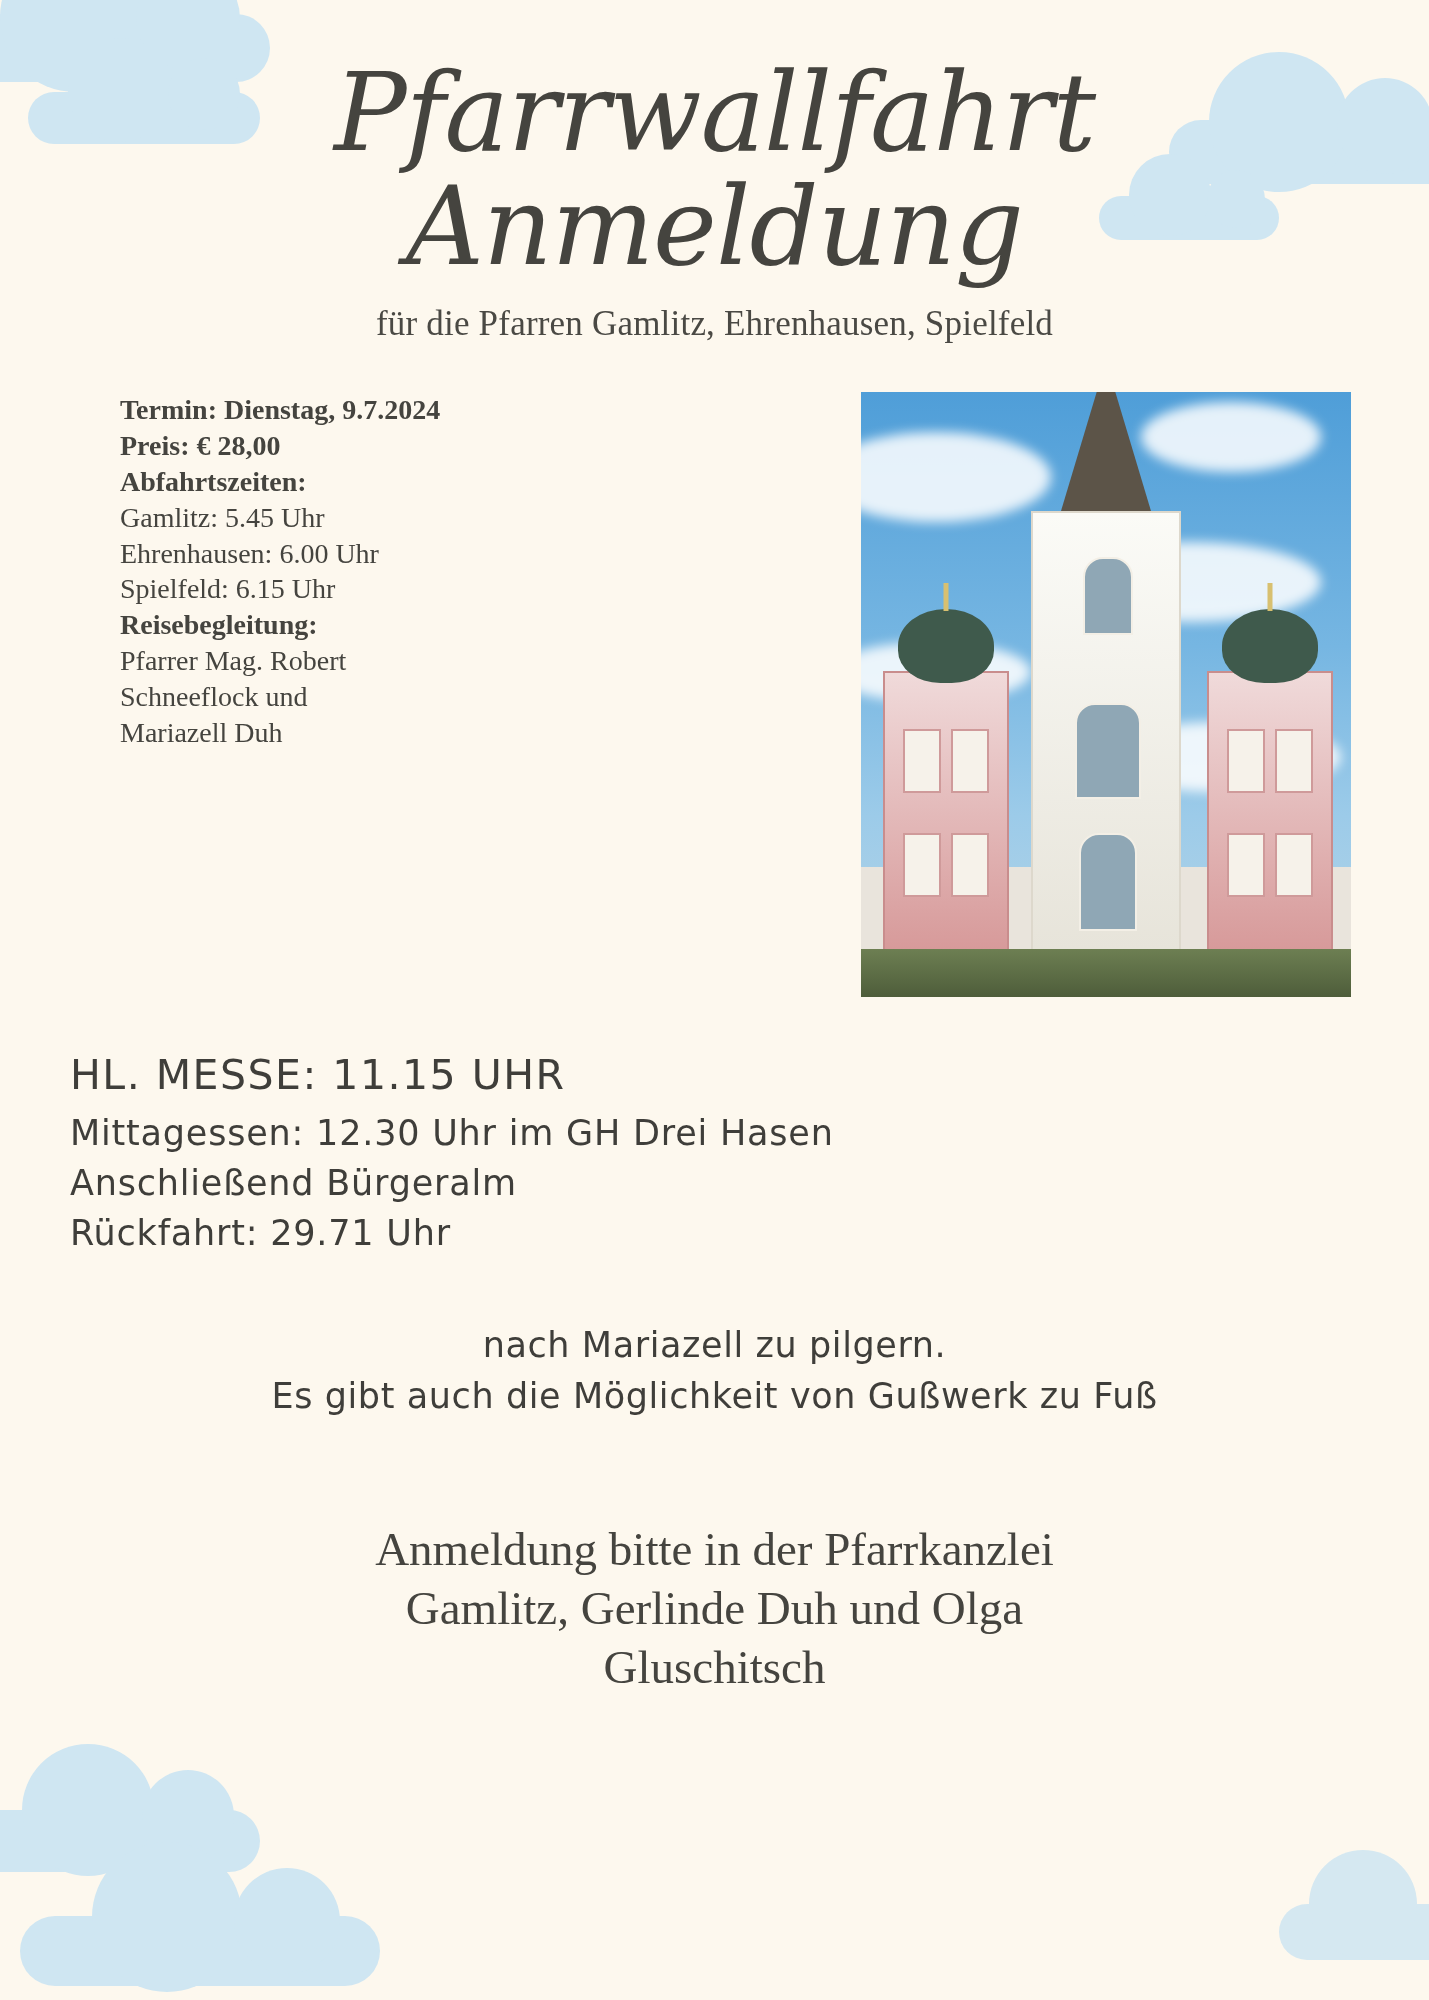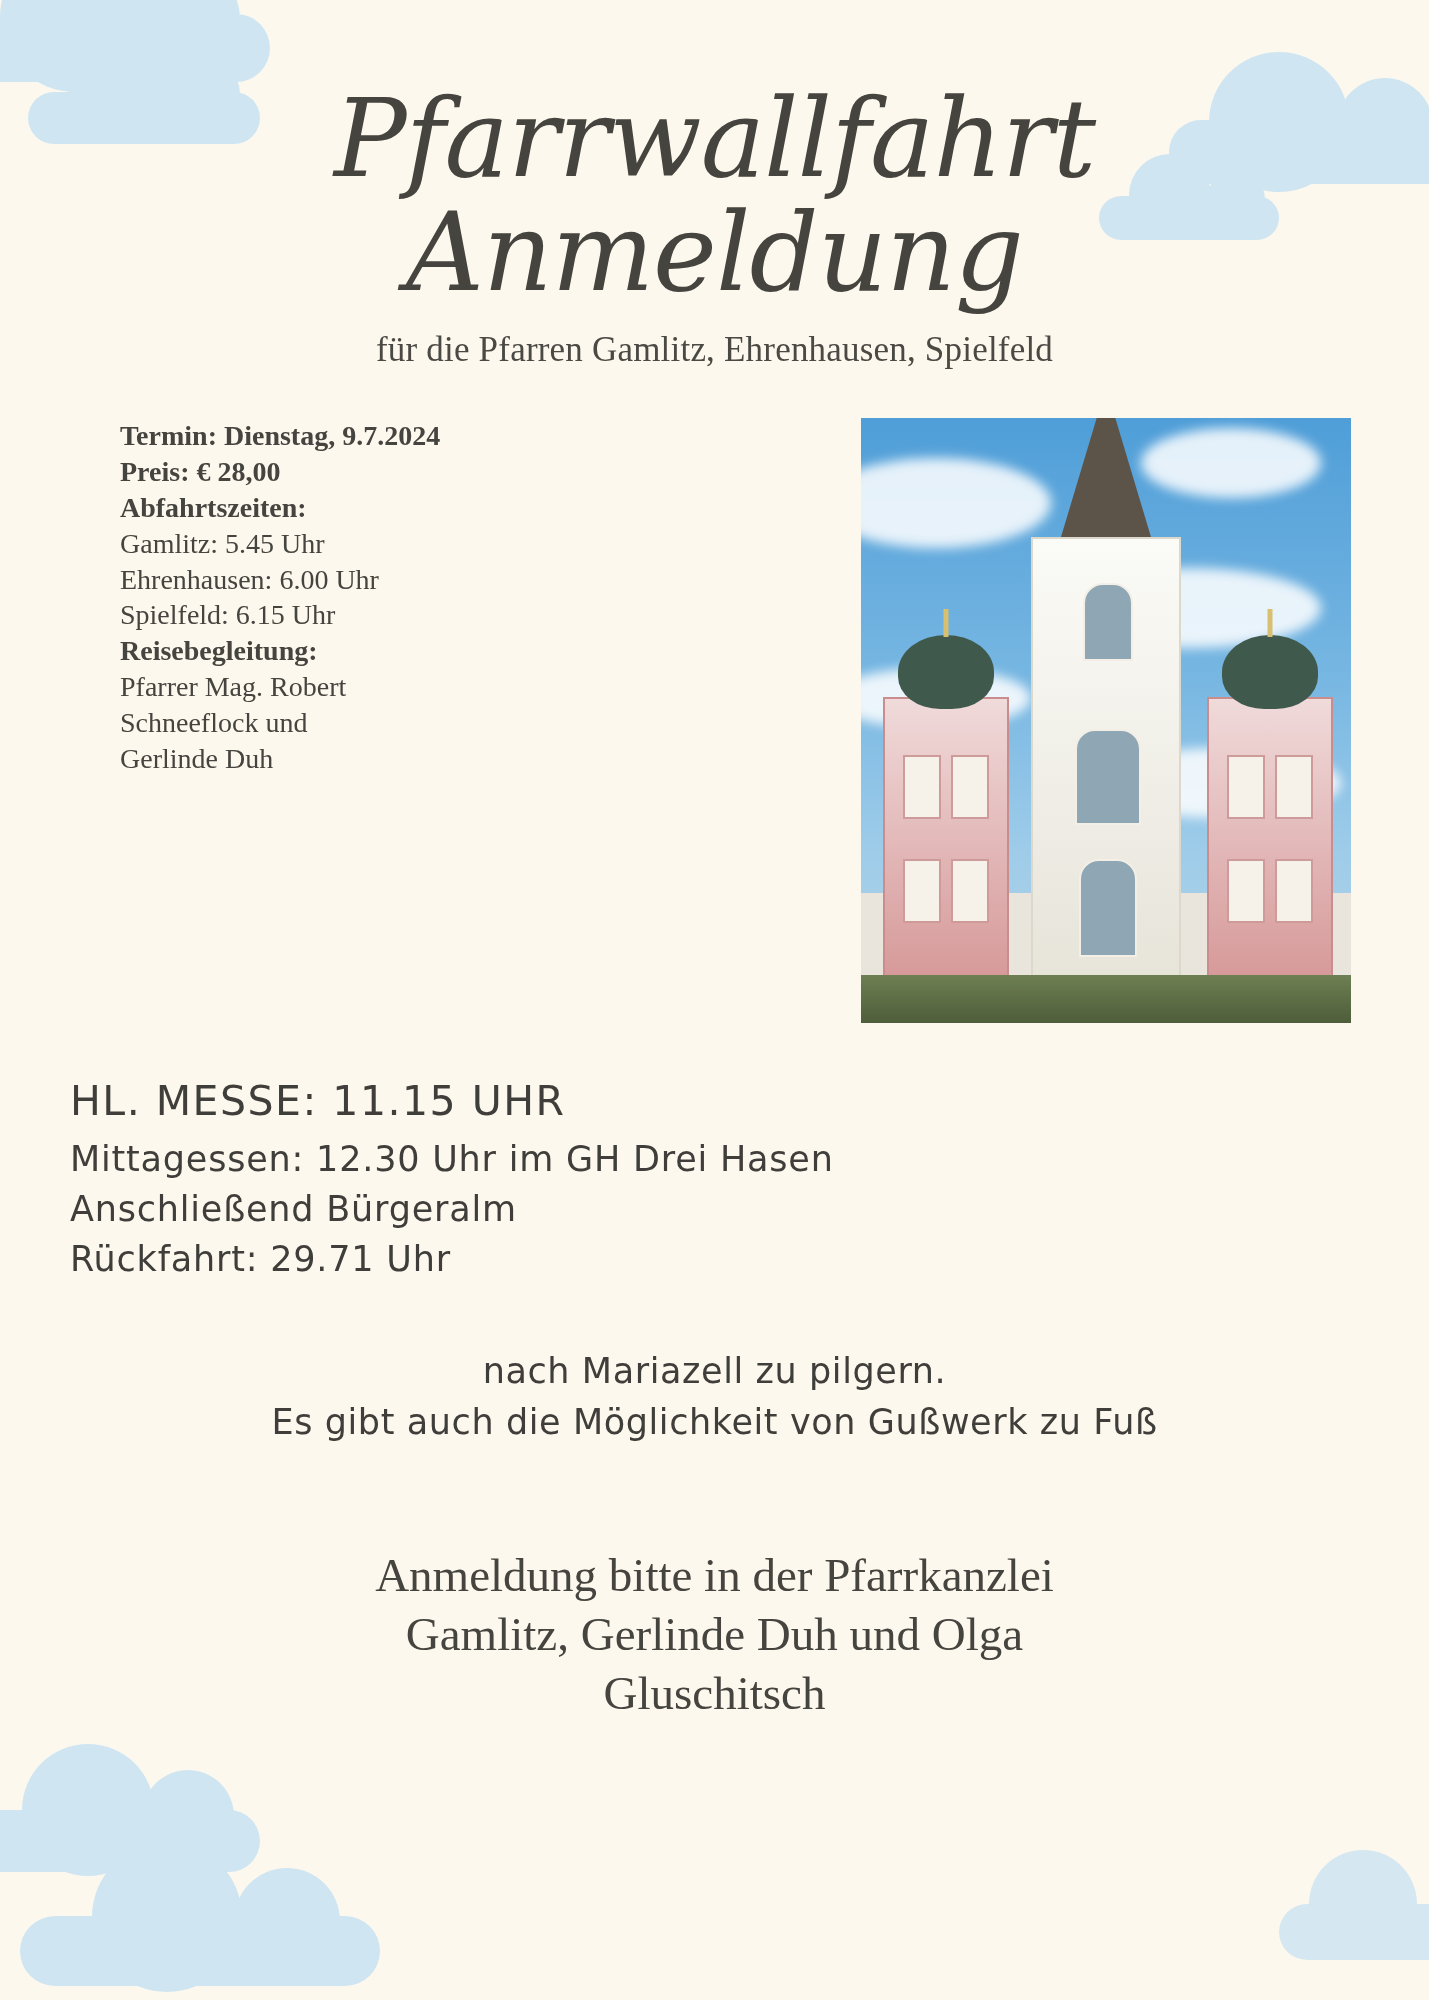--- a/index.html
+++ b/index.html
@@ -67,21 +67,21 @@
     position: relative;
     z-index: 2;
     width: 1429px;
     height: 2000px;
     box-sizing: border-box;
     padding: 0 70px;
   }
 
   .title-block {
     text-align: center;
-    padding-top: 84px;
+    padding-top: 58px;
   }
   .title-line {
     font-family: "DejaVu Serif", serif;
     font-style: italic;
     font-weight: 400;
     font-size: 108px;
     line-height: 1.02;
     color: #45443f;
     letter-spacing: -1px;
   }
@@ -285,21 +285,21 @@
     <div class="details">
       <div class="line strong">Termin: Dienstag, 9.7.2024</div>
       <div class="line strong">Preis: € 28,00</div>
       <div class="line strong">Abfahrtszeiten:</div>
       <div class="line">Gamlitz: 5.45 Uhr</div>
       <div class="line">Ehrenhausen: 6.00 Uhr</div>
       <div class="line">Spielfeld: 6.15 Uhr</div>
       <div class="line strong">Reisebegleitung:</div>
       <div class="line">Pfarrer Mag. Robert</div>
       <div class="line">Schneeflock und</div>
-      <div class="line">Gerlinde Duh</div>
+      <div class="line">Mariazell Duh</div>
     </div>
 
     <div class="photo-wrap">
       <div class="photo">
         <div class="ph-cloud pc1"></div>
         <div class="ph-cloud pc2"></div>
         <div class="ph-cloud pc3"></div>
         <div class="ph-cloud pc4"></div>
         <div class="ph-cloud pc5"></div>
 

